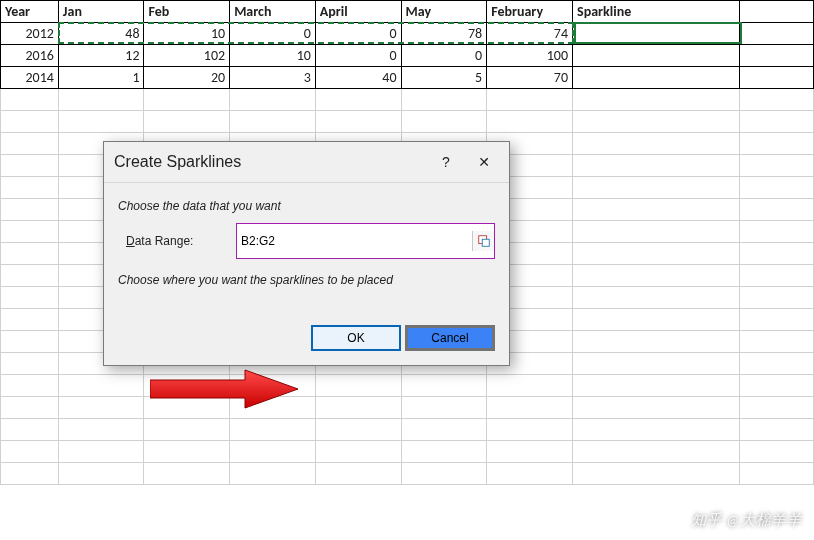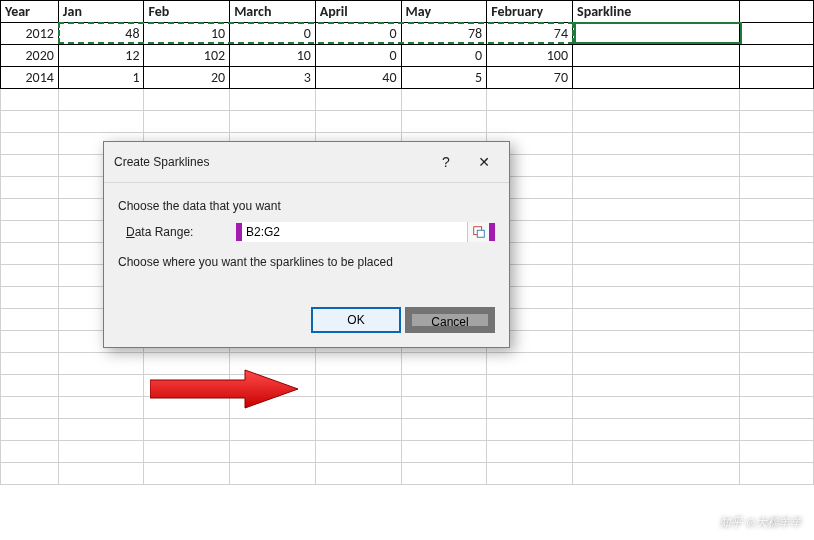--- a/index.html
+++ b/index.html
@@ -57,64 +57,64 @@
     box-shadow: 4px 4px 14px rgba(0,0,0,.35);
     font-family: "Segoe UI", Tahoma, sans-serif;
     font-size: 12px;
     color: #222;
   }
   .dlg .titlebar {
     display:flex; align-items:center;
     padding: 8px 6px 8px 10px;
     border-bottom: 1px solid #d8d8d8;
   }
-  .dlg .titlebar .title { flex:1; font-size:12px; }
+  .dlg .titlebar .title { flex:1; font-size:16px; }
   .dlg .titlebar .tbtn {
     width:38px; height:24px; display:flex; align-items:center; justify-content:center;
     font-size:14px; cursor:pointer;
   }
   .dlg .body { padding: 10px 14px 14px 14px; }
-  .dlg .grouplabel { margin: 6px 0 10px 0; }
+  .dlg .grouplabel { margin: 6px 0 10px 0; font-style: italic; }
   .dlg .row { display:flex; align-items:center; margin: 0 0 14px 8px; }
   .dlg .row label { width: 110px; }
   .dlg .row label.u::first-letter { text-decoration: underline; }
   .dlg .field {
     flex:1; display:flex; align-items:center;
-    background:#fff; border:6px solid #a21caf; height:18px;
+    background:#fff; border:1px solid #a21caf; height:36px;
   }
   .dlg .field input {
     flex:1; border:none; outline:none; height:20px;
     padding:0 4px; font: inherit;
   }
   .dlg .refbtn {
     width:22px; height:20px; border-left:1px solid #c8c8c8;
     display:flex; align-items:center; justify-content:center;
     cursor:pointer; background:#f7f7f7;
   }
   .dlg .refbtn svg { width:14px; height:14px; }
   .dlg .btnrow {
     display:flex; justify-content:flex-end; gap:4px;
     padding: 14px 14px 14px 14px;
   }
   .dlg button.push {
     width:90px; height:26px;
-    border:7px solid #737373; background:#a3a3a3;
+    border:3px solid #737373; background:#3b82f6;
     font: inherit; cursor:pointer;
   }
   .dlg button.push.primary { border:2px solid #0a66b5; background:#eaf3fb; }
 
   
   .arrow { position:absolute; left:150px; top:366px; pointer-events:none; }
 
   
   .wm {
     position:absolute; right:12px; bottom:10px;
     color: rgba(255,255,255,.85);
     text-shadow: 0 0 4px rgba(0,0,0,.6);
-    font-size:11px; font-style:italic;
+    font-size:15px; font-style:italic;
     letter-spacing:.5px;
   }
 </style>
 </head>
 <body>
 
 <table class="sheet">
   <colgroup>
     <col class="cA">
       <col class="cB">
@@ -143,21 +143,21 @@
         <td class="blk num">48</td>
         <td class="blk num">10</td>
         <td class="blk num">0</td>
         <td class="blk num">0</td>
         <td class="blk num">78</td>
         <td class="blk num">74</td>
         <td></td>
         <td></td>
       </tr>
       <tr class="databorder">
-        <td class="blk num">2020</td>
+        <td class="blk num">2016</td>
         <td class="blk num">12</td>
         <td class="blk num">102</td>
         <td class="blk num">10</td>
         <td class="blk num">0</td>
         <td class="blk num">0</td>
         <td class="blk num">100</td>
         <td></td>
         <td></td>
       </tr>
       <tr class="databorder">

